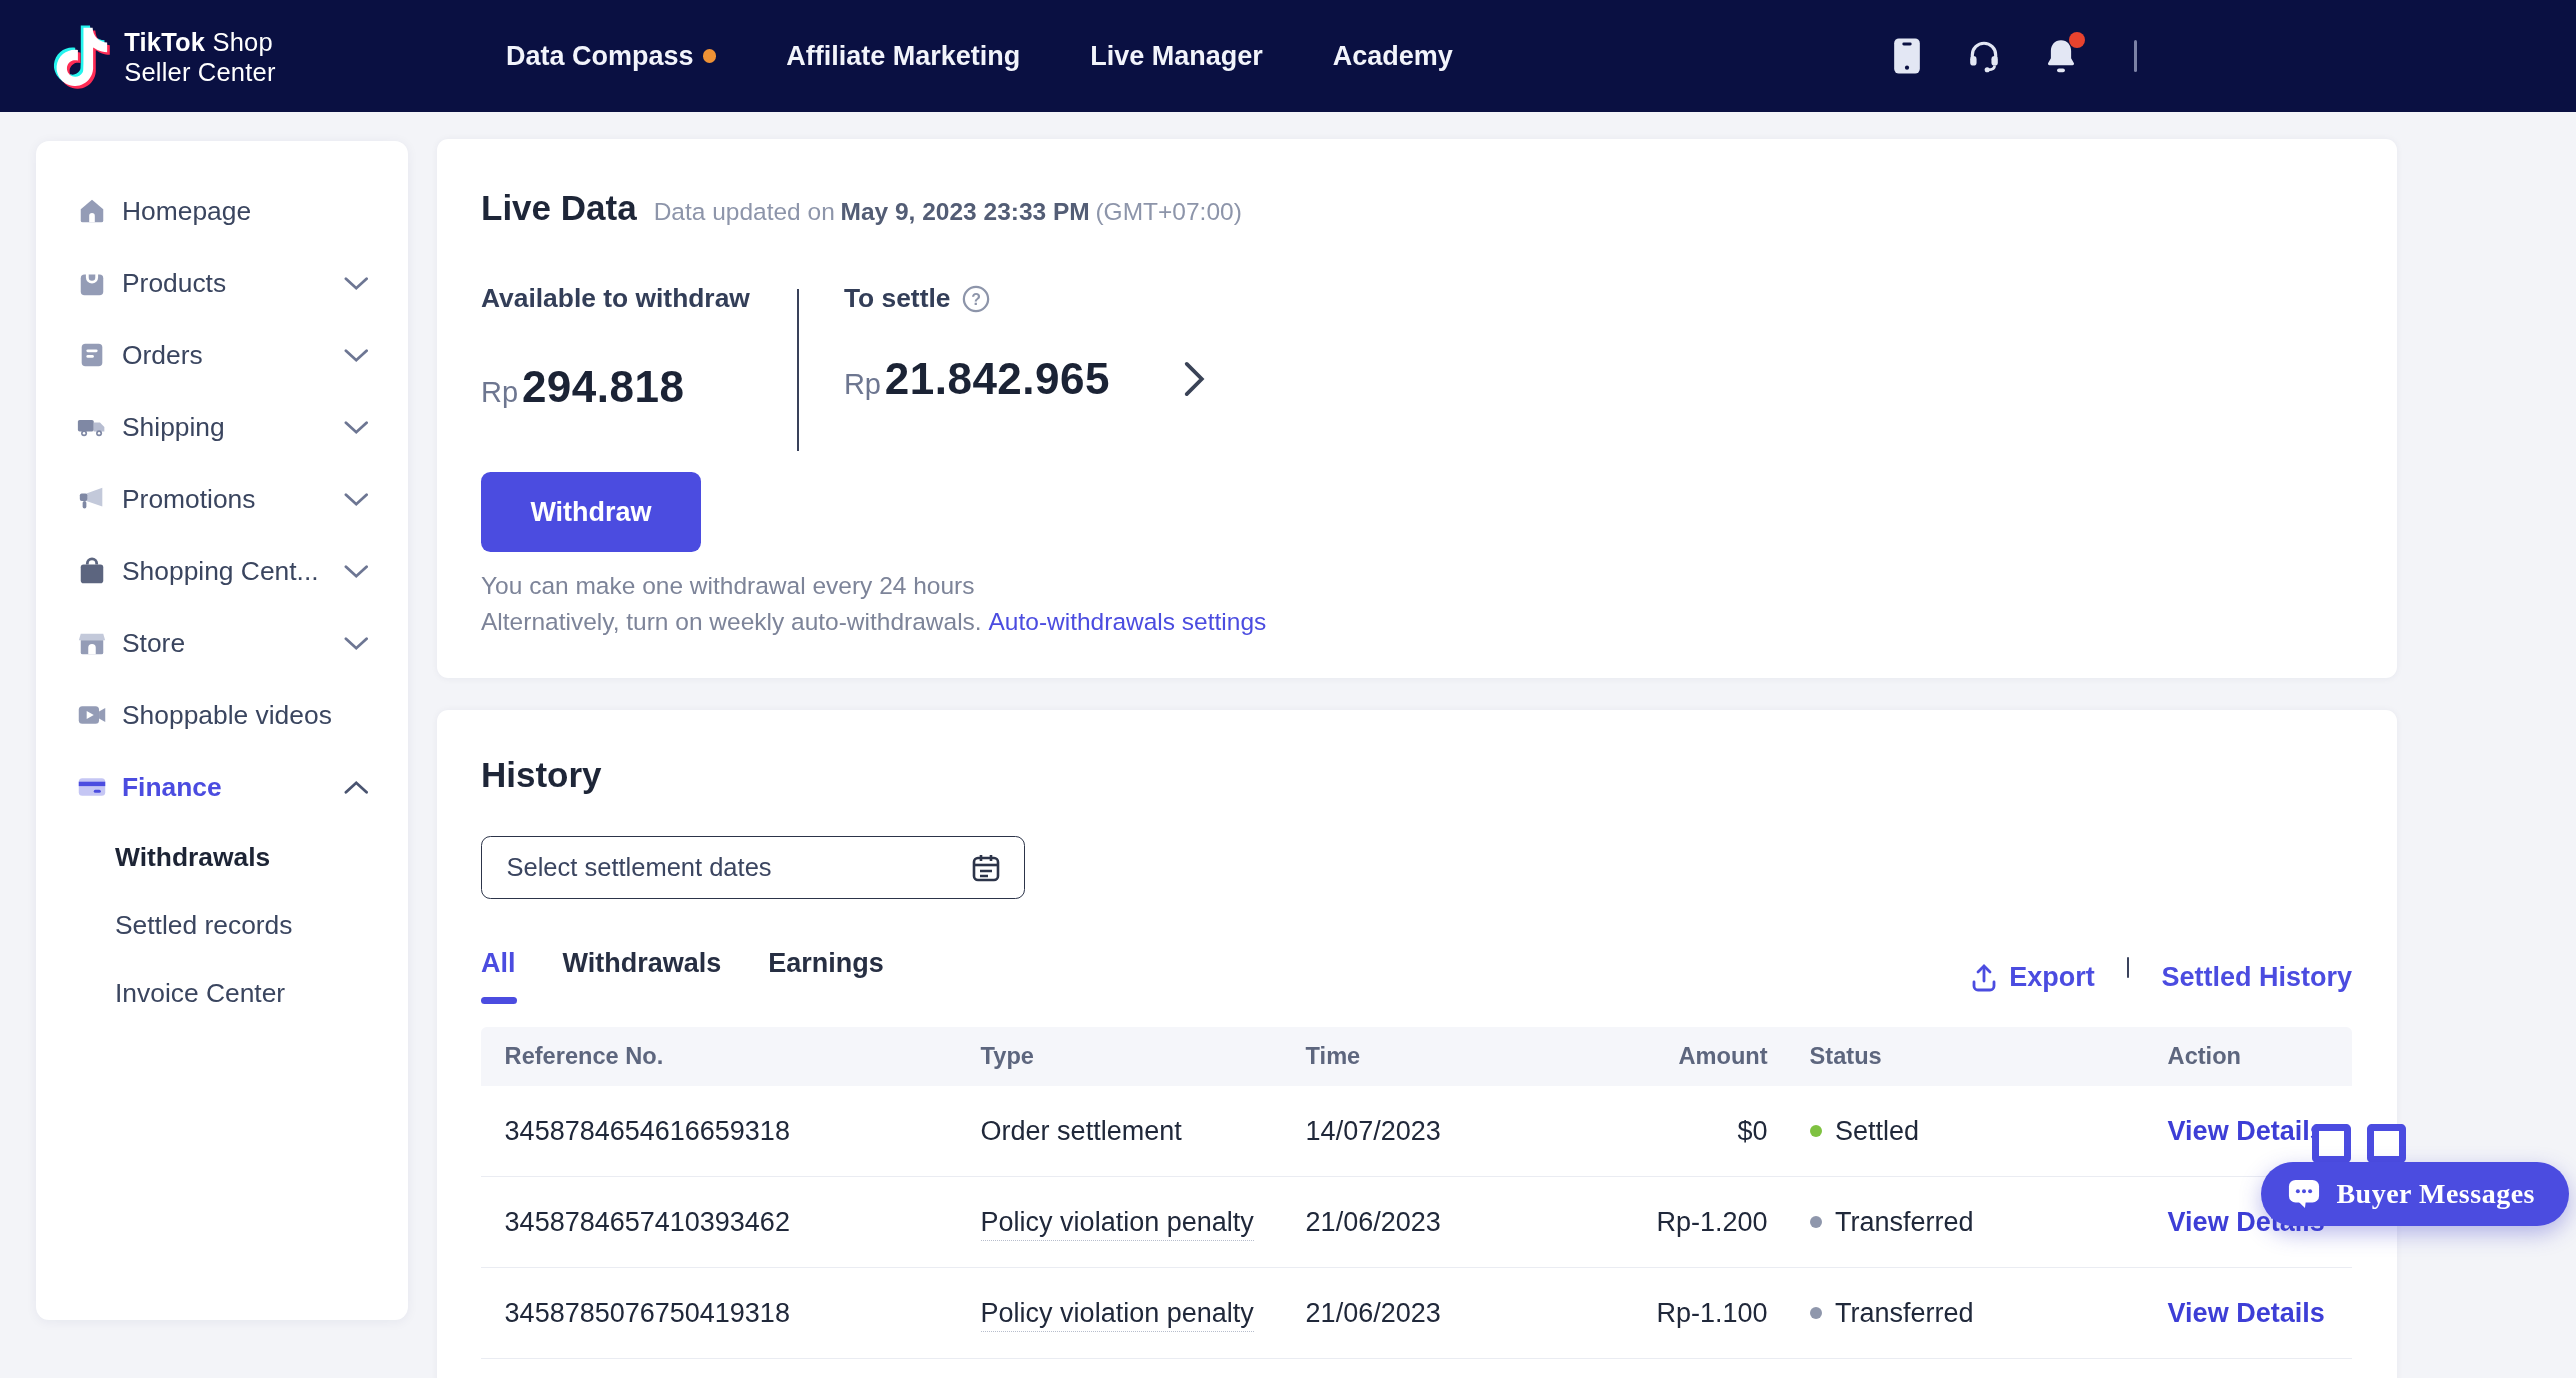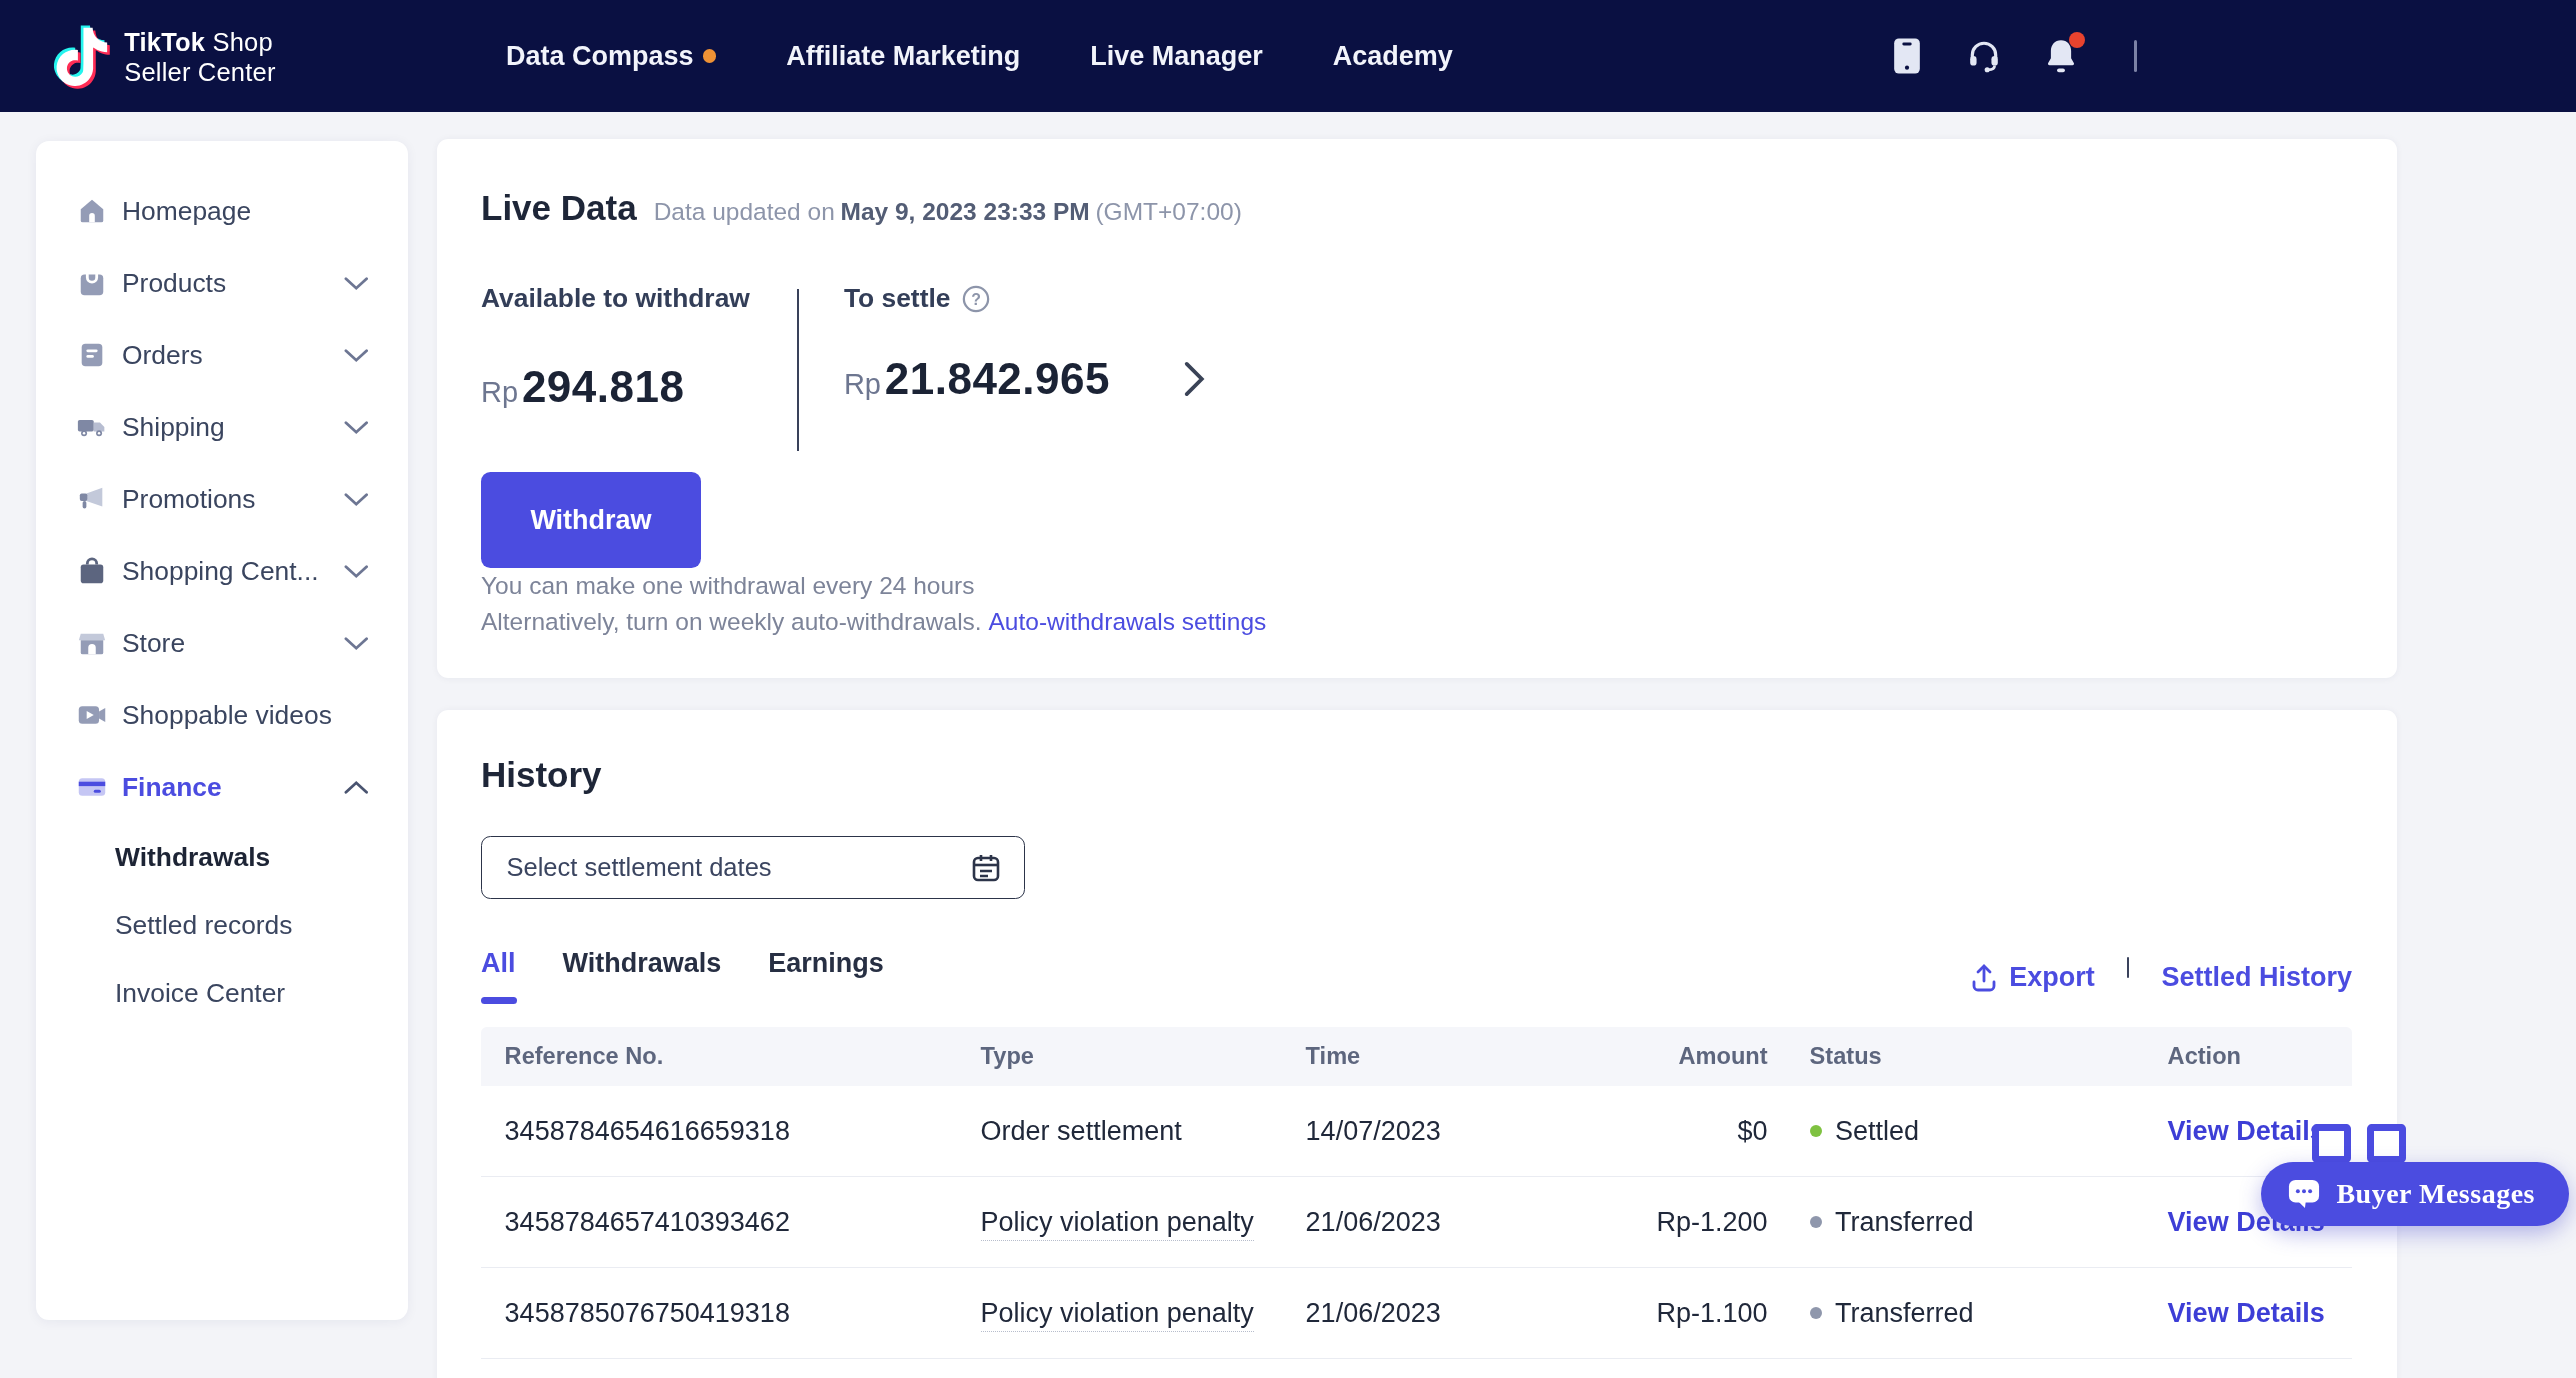--- a/index.html
+++ b/index.html
@@ -48,21 +48,21 @@
   .balances{display:flex;margin-top:55px;}
   .bal-col{display:flex;flex-direction:column;}
   .bal-col.first{width:316px;gap:8px;}
   .bal-divider{width:1.9px;background:#39415a;margin:5.7px 45px 0 0;height:162px;}
   .bal-label{font-size:26.4px;font-weight:700;color:#333e58;display:flex;align-items:center;}
   .help-ico{margin-left:11.3px;display:flex;}
   .bal-amount{margin-top:40px;display:flex;align-items:baseline;}
   .bal-cur{font-size:29px;color:#6d7690;font-weight:500;margin-right:3.8px;}
   .bal-val{font-size:44px;font-weight:700;color:#1b2335;letter-spacing:0.5px;}
   .bal-arrow{margin-left:72px;align-self:center;display:flex;cursor:pointer;}
-  .withdraw-btn{position:absolute;left:44px;top:333px;width:220px;height:96px;background:#4b4ce0;border:none;
+  .withdraw-btn{position:absolute;left:44px;top:333px;width:220px;height:80px;background:#4b4ce0;border:none;
         border-radius:9.4px;color:#ffffff;font-size:27px;font-weight:700;font-family:inherit;cursor:pointer;}
   .notes{position:absolute;left:44px;top:429px;font-size:24.5px;color:#7d8499;line-height:36px;}
   .notes a{color:#4b4ce0;text-decoration:none;font-weight:500;cursor:pointer;}
 
   
   .hist-title{font-size:35px;font-weight:700;color:#1e2638;}
   .date-input-wrap{position:relative;margin-top:41px;width:544px;}
   .date-input{width:544px;height:63px;box-sizing:border-box;border:1.9px solid #2c3449;border-radius:9.4px;
         padding:0 66px 0 24.5px;font-size:25.5px;color:#3b4560;font-family:inherit;background:#fff;}
   .date-input::placeholder{color:#3b4560;opacity:1;}

